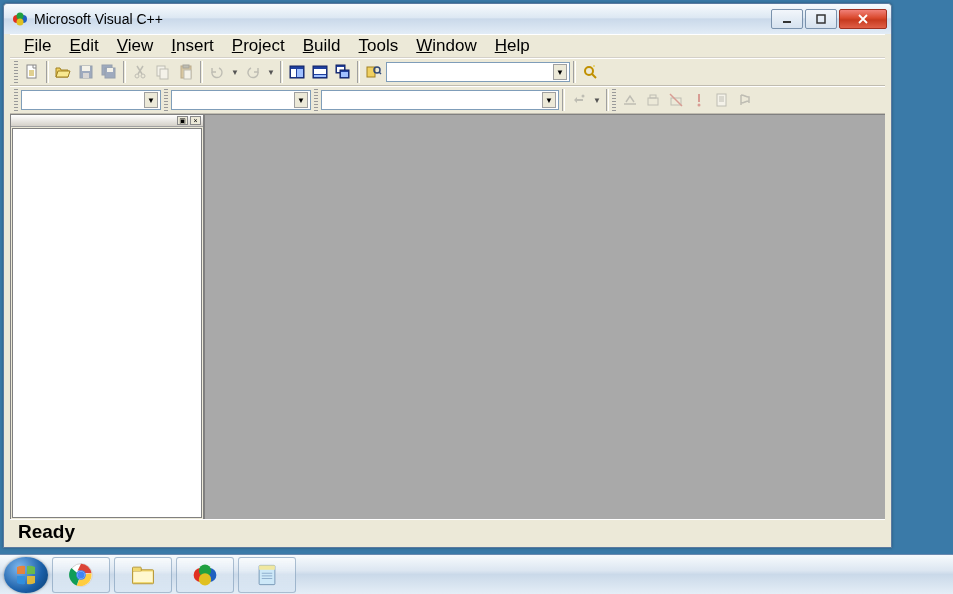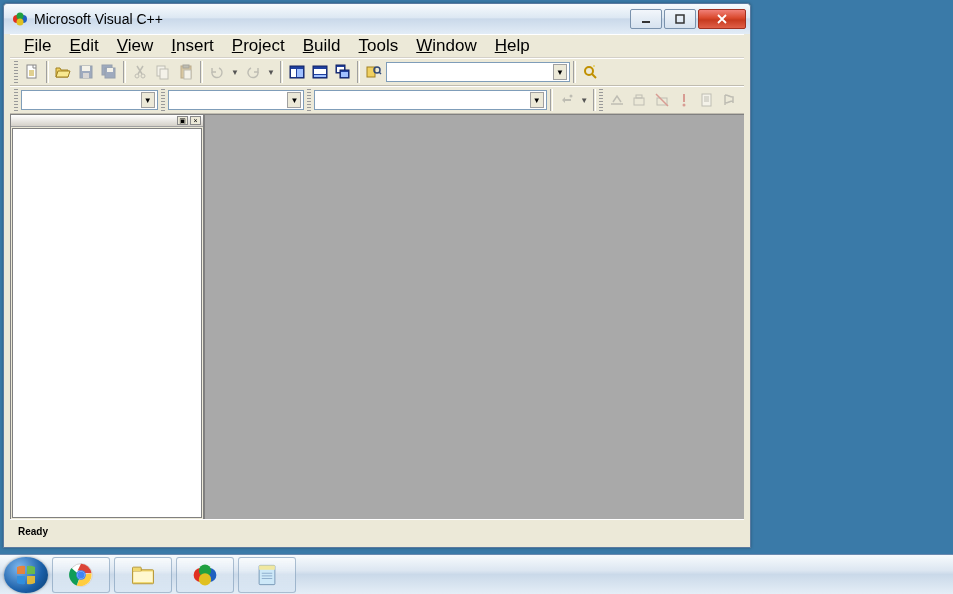--- a/index.html
+++ b/index.html
@@ -1,18 +1,18 @@
 <!DOCTYPE html>
 <html><head>
 <meta charset="utf-8">
 <style>
 * { box-sizing: border-box; margin: 0; padding: 0; font-family: "Segoe UI", Tahoma, sans-serif; }
 body { width: 953px; height: 594px; background: #3a7aa8; overflow: hidden; position: relative; }
 
-.window { position: absolute; top: 3px; left: 3px; width: 748px; height: 545px; background: #ece9d8; border: 1px solid #5a7aa0; border-radius: 4px 4px 0 0; display: flex; flex-direction: column; box-shadow: 0 0 3px rgba(0,0,0,0.3); }
+.window { position: absolute; top: 3px; left: 3px; width: 889px; height: 545px; background: #ece9d8; border: 1px solid #5a7aa0; border-radius: 4px 4px 0 0; display: flex; flex-direction: column; box-shadow: 0 0 3px rgba(0,0,0,0.3); }
 
 .titlebar { height: 30px; background: linear-gradient(#f7fbfd, #dde8f3 45%, #cad9ea 50%, #e2ecf6); display: flex; align-items: center; padding: 0 4px 0 8px; border-radius: 4px 4px 0 0; }
 .titlebar .app-icon { width: 16px; height: 16px; margin-right: 6px; }
 .titlebar .title { font-size: 14px; color: #000; flex: 1; }
 .winbtns { display: flex; gap: 2px; }
 .winbtn { width: 32px; height: 20px; border: 1px solid #7a92ad; border-radius: 2px; background: linear-gradient(#f2f6fb,#d6e2ef); display: flex; align-items: center; justify-content: center; font-size: 10px; cursor: pointer; }
 .winbtn.close { width: 48px; background: linear-gradient(#f08078,#d9482c 45%,#c73a1f 55%,#e06048); border-color: #a03020; color: #fff; }
 
 .menubar { height: 24px; background: #ece9d8; border-bottom: 1px solid #d4d0c8; display: flex; align-items: center; padding: 2px 6px; gap: 2px; border-top: 1px solid #fff; margin: 0 6px; }
 .menu-item { padding: 2px 8px; font-size: 17px; cursor: pointer; }
@@ -34,21 +34,21 @@
 .toolbar2 .combo2 { width: 140px; }
 .toolbar2 .combo3 { width: 238px; }
 
 .client { flex: 1; display: flex; background: #a0a0a0; margin: 0 6px; border-left: 1px solid #808080; border-top: 1px solid #808080; }
 .sidepanel { width: 194px; background: #ece9d8; border-right: 2px solid #808080; display: flex; flex-direction: column; }
 .sp-header { height: 12px; background: linear-gradient(#fff,#d4d0c8); border-bottom: 1px solid #a0a0a0; display:flex; justify-content:flex-end; align-items:center; padding:0 2px; gap:2px; }
 .sp-close { width: 11px; height: 9px; border: 1px solid #888; font-size: 7px; line-height: 7px; text-align:center; background:#ece9d8; cursor:pointer; }
 .sp-body { flex: 1; background: #fff; border: 1px solid #808080; margin: 1px; }
 .mdi { flex: 1; background: #a9a9a9; }
 
-.statusbar { height: 24px; background: #ece9d8; border-top: 1px solid #fff; display: flex; align-items: center; padding: 0 8px; font-size: 10px; font-weight: bold; margin: 0 6px 4px 6px; }
+.statusbar { height: 24px; background: #ece9d8; border-top: 1px solid #fff; display: flex; align-items: flex-end; padding: 0 8px; font-size: 19px; font-weight: bold; margin: 0 6px 4px 6px; }
 
 .taskbar { position: absolute; bottom: 0; left: 0; width: 953px; height: 40px; background: linear-gradient(#f7fbfd,#dce6f1 40%,#cad9e9 50%,#e5eef7); display: flex; align-items: center; padding: 0 4px; gap: 4px; border-top: 1px solid #6a8ab0; }
 .start-orb { width: 44px; height: 36px; border-radius: 50%; background: radial-gradient(circle at 35% 30%, #7fb8ef, #1a5fa8 60%, #0a3a68); display:flex; align-items:center; justify-content:center; cursor:pointer; box-shadow: 0 0 3px rgba(0,0,0,0.4); }
 .task-btn { width: 58px; height: 36px; border: 1px solid rgba(120,150,180,0.6); border-radius: 3px; background: linear-gradient(rgba(255,255,255,0.5),rgba(200,220,240,0.3)); display:flex; align-items:center; justify-content:center; cursor:pointer; }
 .task-btn svg, .task-btn .ticon { width: 28px; height: 28px; }
 </style>
 </head>
 <body>
 
 <div class="window">

